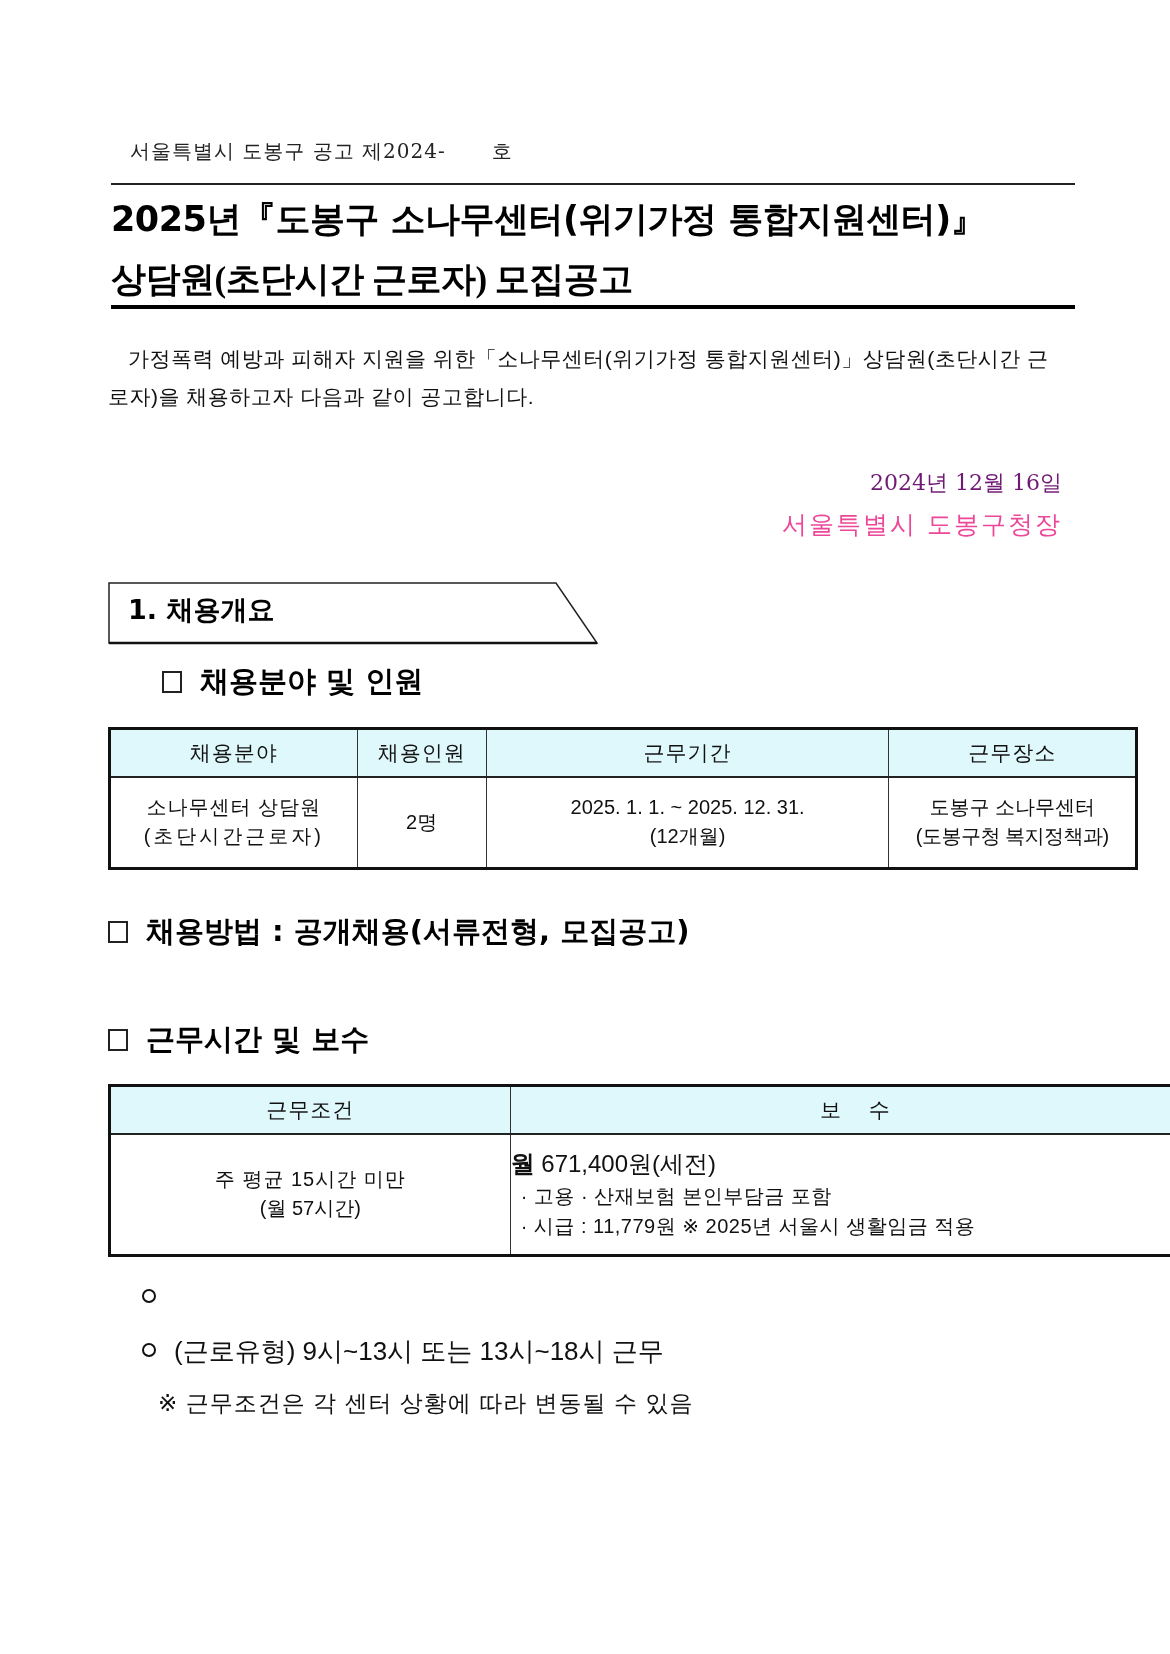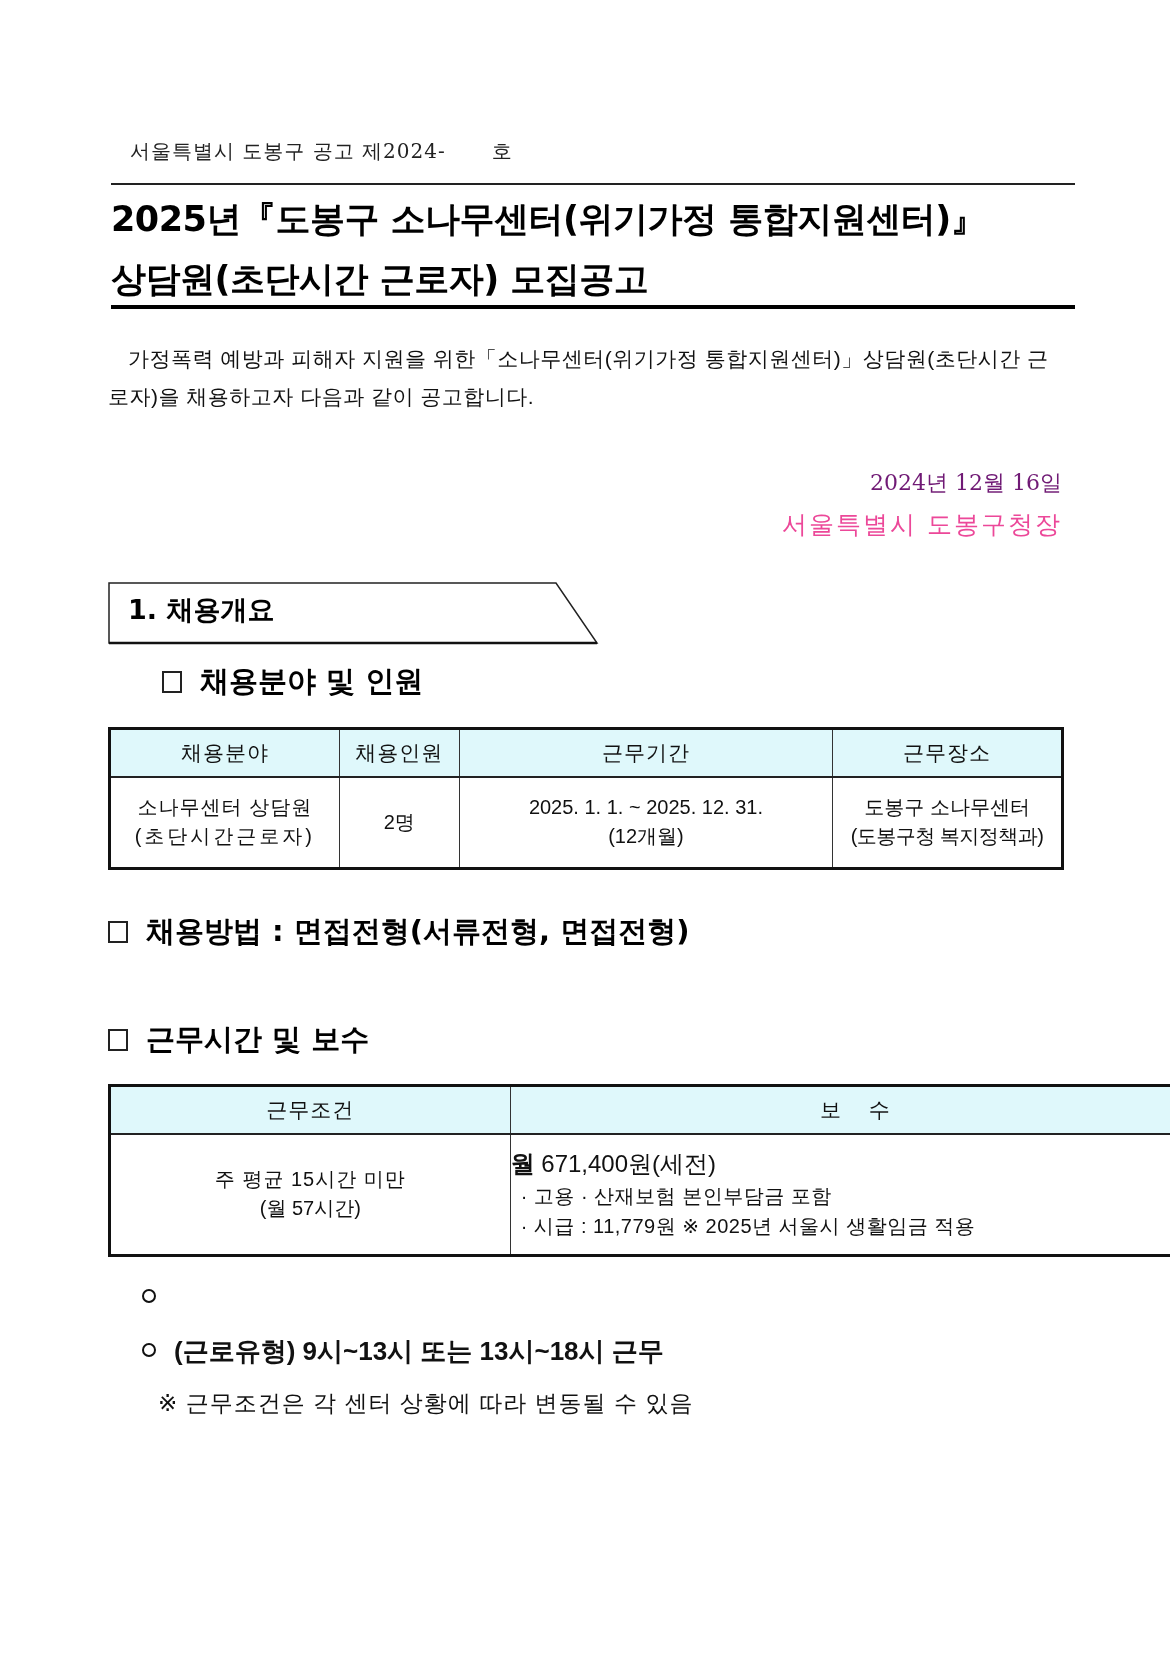--- a/index.html
+++ b/index.html
@@ -7,53 +7,53 @@
     body { position: relative; color: #111; font-family: "DejaVu Sans", "Liberation Sans", sans-serif; }
     .abs { position: absolute; white-space: nowrap; }
     .serif { font-family: "DejaVu Serif", "Liberation Serif", serif; }
     .sans { font-family: "Liberation Sans", "DejaVu Sans", sans-serif; }
 
     #notice-no { left: 130px; top: 138px; font-size: 20px; color: #222; letter-spacing: 1px; }
     #notice-no .hoh { margin-left: 46px; }
     .rule-top { left: 111px; top: 183px; width: 964px; height: 2px; background: #222; }
     .title { left: 111px; width: 964px; font-weight: bold; font-size: 35px; color: #000; letter-spacing: -0.5px; }
     #title-1 { top: 196px; }
-    #title-2 { top: 256px; }
+    #title-2 { top: 256px; font-family: Liberation Serif, serif; }
     .rule-bottom { left: 111px; top: 305px; width: 964px; height: 4px; background: #000; }
 
     #intro { left: 108px; top: 340px; width: 960px; font-size: 21px; line-height: 38px; color: #111; letter-spacing: 0.5px; white-space: normal; text-indent: 20px; }
     #issue-date { right: 108px; top: 468px; font-size: 22px; color: #701a75; }
     #issuer { right: 108px; top: 508px; font-size: 25px; color: #ec4899; letter-spacing: 2px; }
 
     #section-box { left: 108px; top: 582px; width: 490px; height: 61px; }
     #section-box svg { position: absolute; left: 0; top: 0; }
     #section-title { left: 128px; top: 592px; font-size: 27px; font-weight: bold; color: #000; }
 
     .subhead { font-size: 29px; font-weight: bold; color: #000; }
     .subhead .box { display: inline-block; width: 20px; height: 22px; border: 2px solid #222; margin-right: 18px; vertical-align: -2px; }
     #subhead-1 { left: 126px; top: 662px; padding-left: 36px; }
     #subhead-2 { left: 108px; top: 912px; }
     #subhead-3 { left: 108px; top: 1020px; }
 
     table { position: absolute; border-collapse: collapse; border: 3px solid #111; font-family: "Liberation Sans", "DejaVu Sans", sans-serif; color: #111; }
     th, td { border: 1px solid #333; text-align: center; vertical-align: middle; font-weight: normal; }
     th { background: #dff8fb; font-size: 21px; height: 48px; border-bottom: 2px solid #222; letter-spacing: 1px; }
     td { font-size: 20px; line-height: 29px; }
-    #table-recruit { left: 108px; top: 727px; width: 956px; }
+    #table-recruit { left: 108px; top: 727px; width: 1030px; }
     #table-recruit td { height: 92px; }
     #table-pay { left: 108px; top: 1084px; width: 1095px; }
     #table-pay td { height: 122px; }
     .pay-main { font-size: 24px; font-weight: normal; line-height: 34px; text-align: left; }
     .pay-main b { font-weight: bold; }
     .pay-note { text-align: left; padding-left: 10px; font-size: 20px; line-height: 30px; letter-spacing: 0.5px; }
 
     .bullet { font-size: 26px; color: #111; }
     .bullet .circ { display: inline-block; width: 14px; height: 14px; border: 2px solid #111; border-radius: 50%; margin-right: 18px; vertical-align: 3px; }
     #bullet-1 { left: 142px; top: 1282px; }
-    #bullet-2 { left: 142px; top: 1334px; font-weight: bold; }
+    #bullet-2 { left: 142px; top: 1334px; }
     #note { left: 158px; top: 1388px; font-size: 23px; color: #111; letter-spacing: 1px; }
   </style>
 </head>
 <body>
 
 <div id="notice-no" class="abs serif">
   <span>서울특별시 도봉구 공고 제2024-</span><span class="hoh">호</span>
 </div>
 <div class="abs rule-top"></div>
 <div id="title-1" class="abs title">2025년『도봉구 소나무센터(위기가정 통합지원센터)』</div>
@@ -104,21 +104,21 @@
       </td>
       <td>
         <div>도봉구 소나무센터</div>
         <div style="letter-spacing:-0.5px">(도봉구청 복지정책과)</div>
       </td>
     </tr>
   </tbody>
 </table>
 
 <div id="subhead-2" class="abs subhead">
-  <span class="box"></span><span>채용방법 : 면접전형(서류전형, 면접전형)</span>
+  <span class="box"></span><span>채용방법 : 공개채용(서류전형, 모집공고)</span>
 </div>
 
 <div id="subhead-3" class="abs subhead">
   <span class="box"></span><span>근무시간 및 보수</span>
 </div>
 
 <table id="table-pay">
   <colgroup>
     <col style="width:350px">
       <col style="width:604px">

